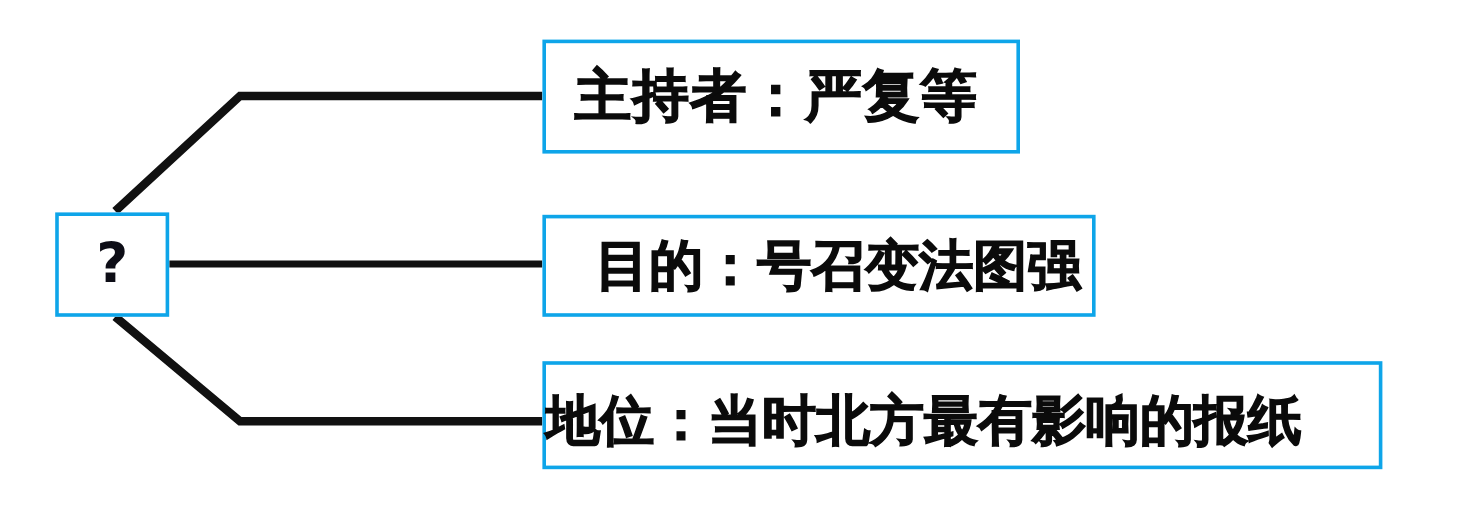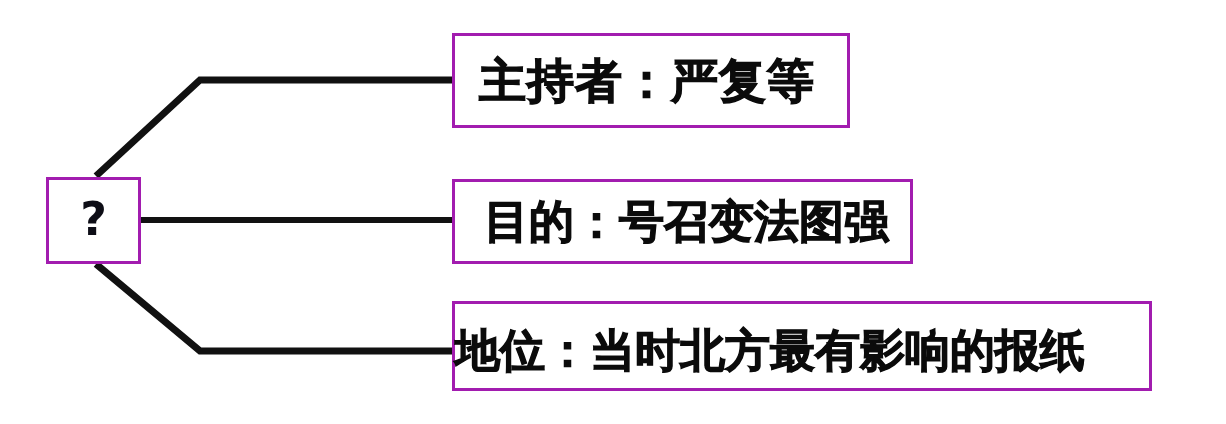--- a/index.html
+++ b/index.html
@@ -23,21 +23,21 @@
     position: absolute;
     left: 0;
     top: 0;
     width: 1226px;
     height: 424px;
   }
   .node {
     position: absolute;
     box-sizing: border-box;
     background: #ffffff;
-    border: 3px solid #a21caf;
+    border: 3px solid #0ea5e9;
     display: flex;
     align-items: center;
     z-index: 2;
   }
   .node-root {
     justify-content: center;
   }
   .node-leaf {
     justify-content: flex-start;
   }
@@ -58,21 +58,21 @@
     line-height: 1;
     -webkit-text-stroke: 1.1px #0b0b0b;
   }
   
   #node-root   { left: 46px;  top: 177px; width: 95px;  height: 87px; }
   #node-host   { left: 452px; top: 33px;  width: 398px; height: 95px; }
   #node-goal   { left: 452px; top: 179px; width: 461px; height: 85px; }
   #node-status { left: 452px; top: 301px; width: 700px; height: 90px; }
 
   #node-host .leaf-label   { font-size: 47px; padding-left: 24px; letter-spacing: 1px; }
-  #node-goal .leaf-label   { font-size: 45px; padding-left: 29px; letter-spacing: 0px; }
+  #node-goal .leaf-label   { font-size: 45px; padding-left: 41px; letter-spacing: 0px; }
   #node-status .leaf-label { font-size: 45px; letter-spacing: 0px; transform: translateY(4px); }
 </style>
 </head>
 <body>
 
 <div id="canvas">
 
   <svg id="connectors" viewBox="0 0 1226 424" preserveAspectRatio="none" aria-hidden="true">
 
     <path d="M 96 176 L 200 80 L 452 80" fill="none" stroke="#111111" stroke-width="7" stroke-linecap="butt" stroke-linejoin="miter"></path>

